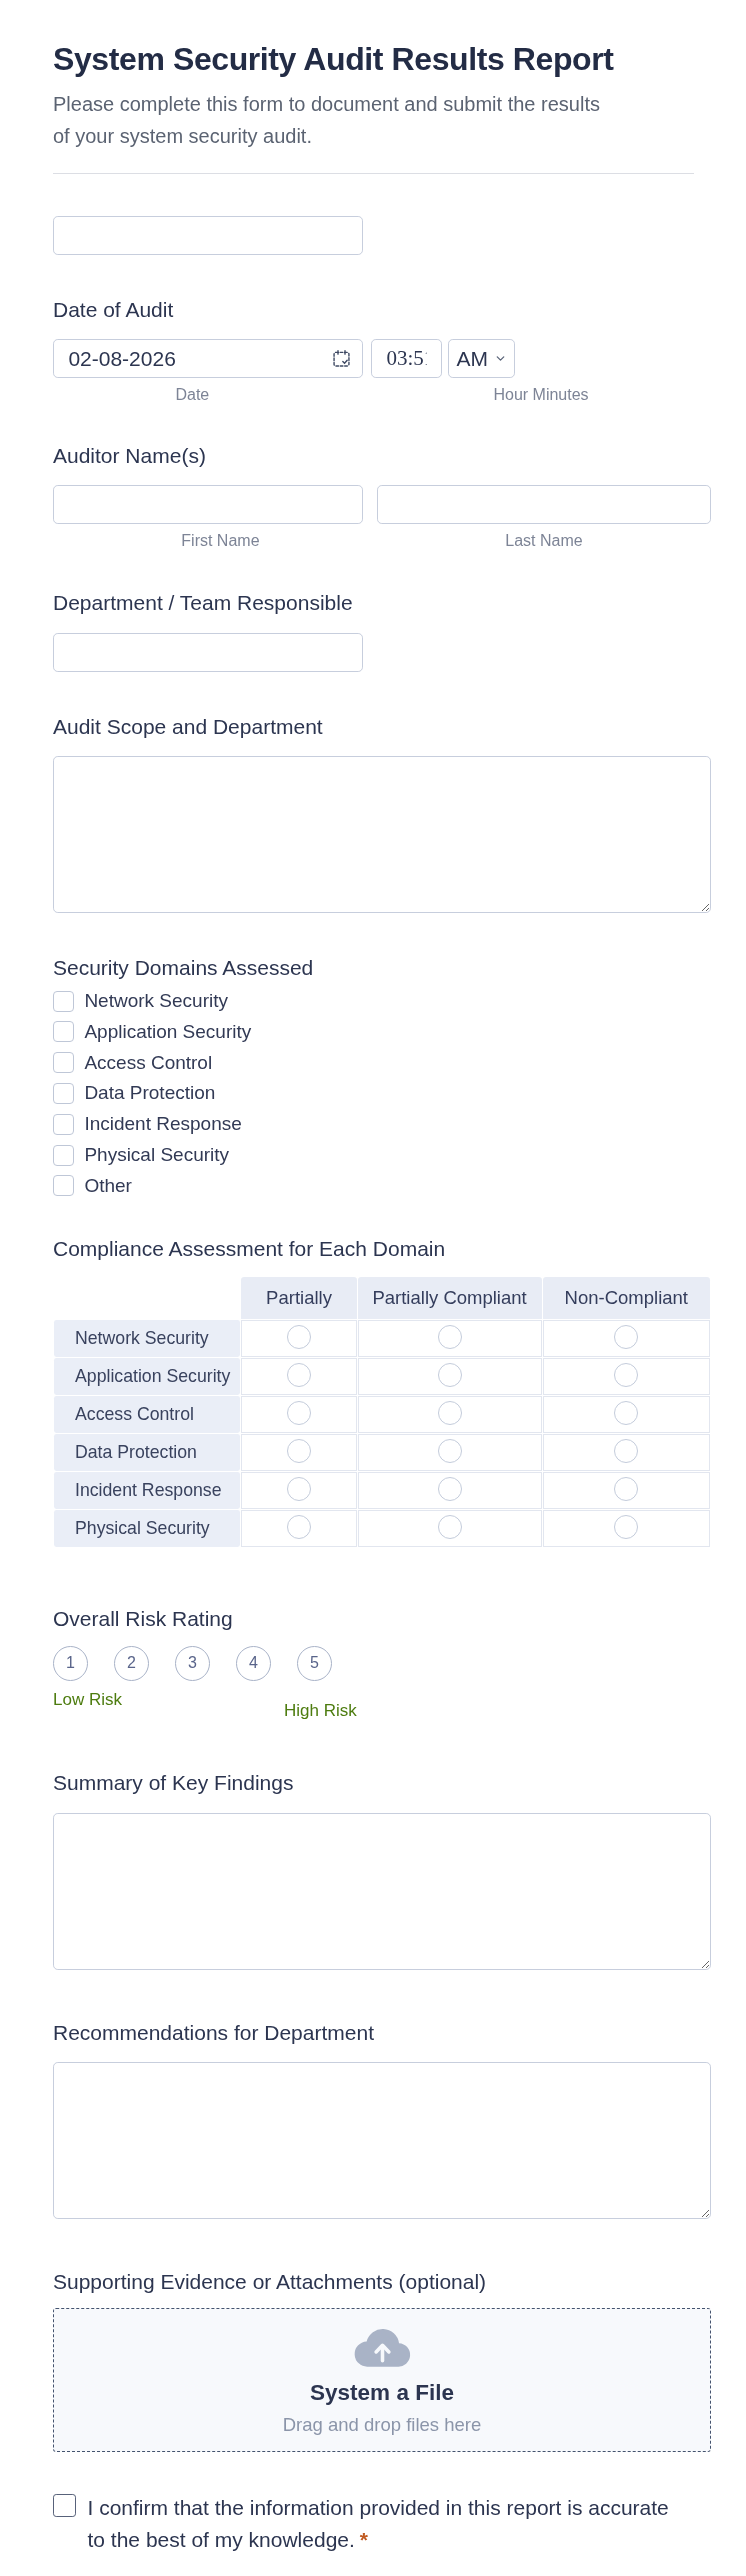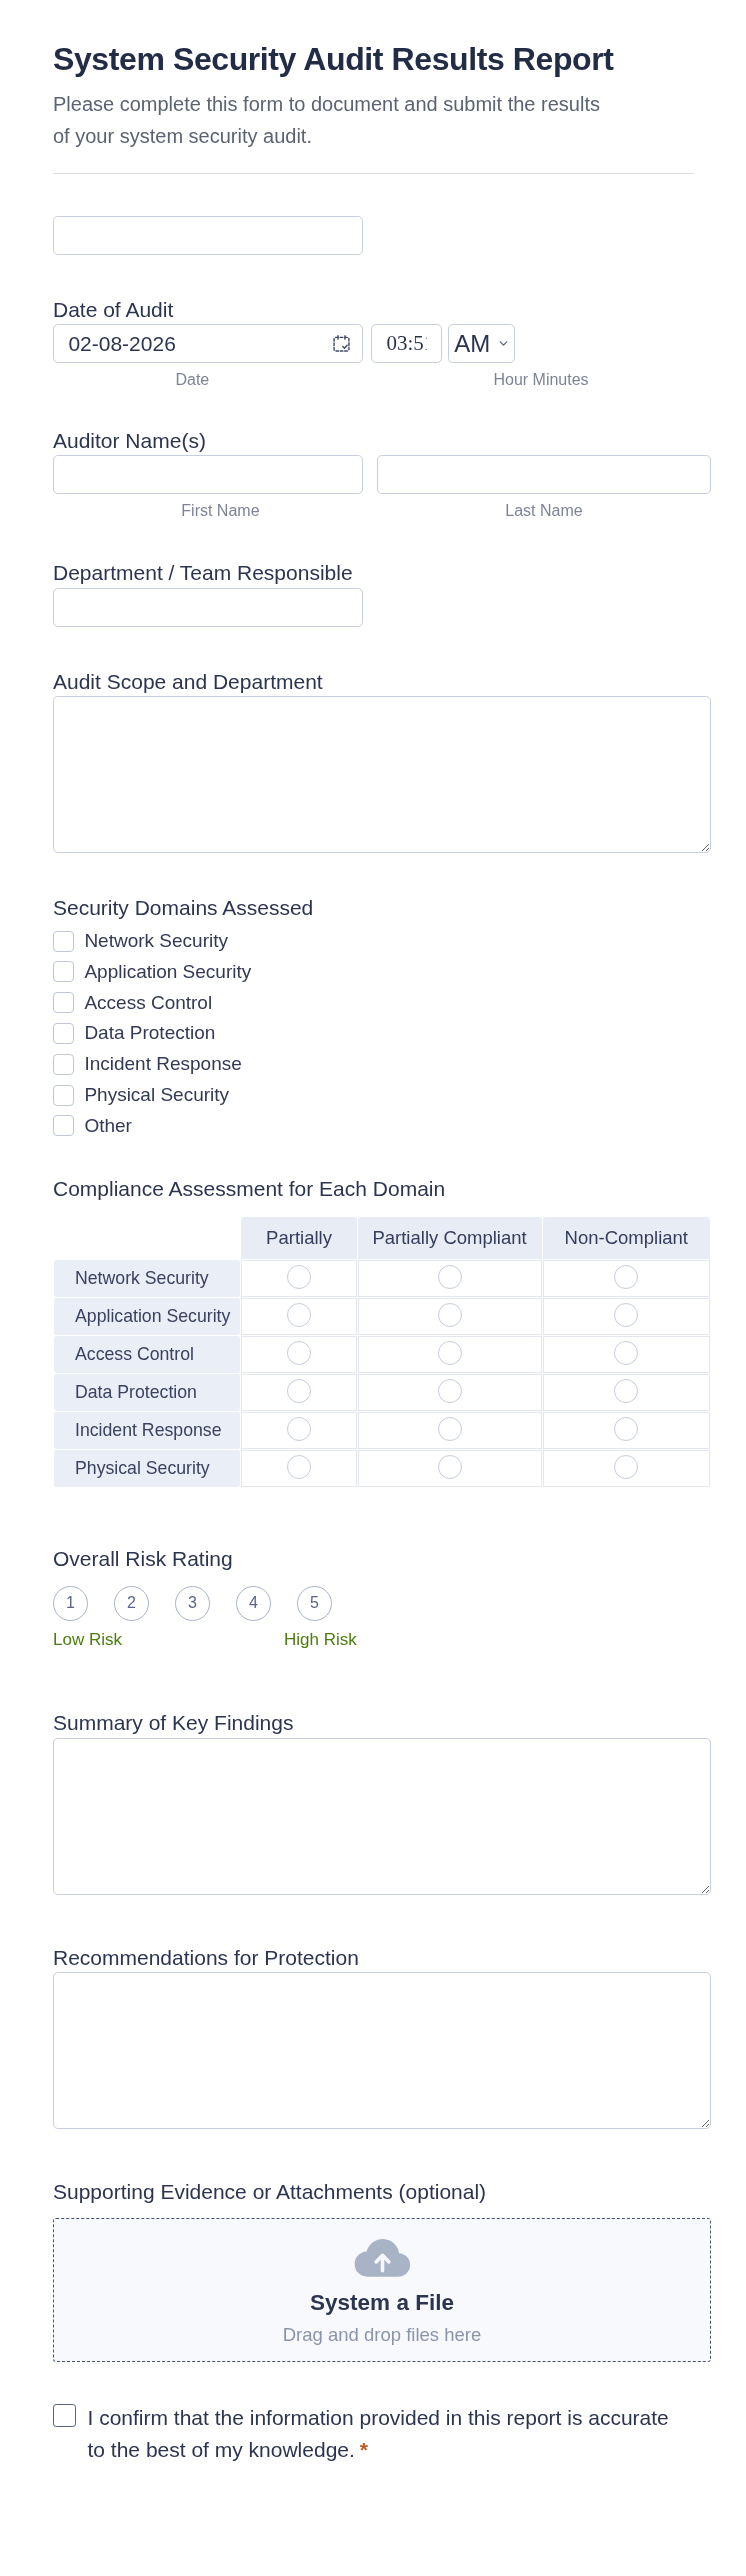--- a/index.html
+++ b/index.html
@@ -7,48 +7,48 @@
   .header{padding:40px 53px 0 53px;background:#fff;}
   .title{font-size:32px;font-weight:700;color:#232c45;letter-spacing:-0.4px;line-height:1.2;}
   .description{margin-top:9.6px;font-size:20px;color:#5b6372;line-height:1.6;max-width:562px;}
   .header-divider{margin-top:21px;border-bottom:0.8px solid #dcdee4;}
   .form-content{padding:0 35px 0 53px;width:658px;}
   .section{margin-top:42px;}
   .field-label{font-size:21px;font-weight:500;color:#2c3550;line-height:1.25;}
   .input{box-sizing:border-box;height:39px;border:0.8px solid #c7cedd;border-radius:4.8px;background:#fff;
          font-family:"Liberation Sans",sans-serif;font-size:21px;color:#2c3550;padding:0 14.4px;outline:none;}
   .input::placeholder{color:#9aa2b5;}
-  .mt10{margin-top:1px;}
+  .mt10{margin-top:16px;}
   .sublabel{font-size:16px;color:#7d8496;margin-top:8px;}
   .row{display:flex;align-items:flex-start;}
   .date-wrap{position:relative;width:310px;}
   .date-input{width:310px;padding-right:45px;}
   .cal-icon{position:absolute;right:11.2px;top:8.8px;width:21px;height:21px;}
   .time-input{width:71px;margin-left:8px;font-family:Liberation Serif, serif;}
   .meridiem{box-sizing:border-box;margin-left:6.4px;width:67px;height:39px;border:0.8px solid #c7cedd;border-radius:4.8px;
-            display:flex;align-items:center;justify-content:center;gap:6.4px;font-size:24px;color:#2c3550;cursor:pointer;background:#fff;}
+            display:flex;align-items:center;justify-content:center;gap:6.4px;font-size:21px;color:#2c3550;cursor:pointer;background:#fff;}
   .sub-row{display:flex;justify-content:center;}
   .textarea{box-sizing:border-box;width:658px;height:157px;border:0.8px solid #c7cedd;border-radius:4.8px;
             font-family:"Liberation Sans",sans-serif;font-size:20px;color:#2c3550;padding:9.6px 13px;resize:vertical;outline:none;}
   .check-row{display:flex;align-items:center;margin-top:8.8px;cursor:pointer;}
   .checkbox{box-sizing:border-box;width:21px;height:21px;border:0.8px solid #bfc7d7;border-radius:4px;background:#fff;flex:0 0 21px;}
   .check-label{margin-left:10.4px;font-size:19px;color:#323a55;}
   
   .ctable{margin-top:14.4px;border-collapse:separate;border-spacing:1.6px;width:658px;}
   .ctable td,.ctable th{box-sizing:border-box;}
   .col-head{background:var(--table-header-bg);border-radius:3.2px 3.2px 0 0;height:42px;font-size:18.5px;font-weight:500;color:#343d5c;text-align:center;vertical-align:middle;}
   .row-head{background:var(--table-label-bg);border-radius:2.4px;height:37px;font-size:17.7px;font-weight:400;color:#39425e;text-align:left;padding-left:21px;vertical-align:middle;}
   .radio-cell{background:#fff;border:0.8px solid #e2e6ef;height:37px;text-align:center;vertical-align:middle;}
   .radio{display:inline-block;box-sizing:border-box;width:24px;height:24px;border-radius:50%;border:0.8px solid #c4ccdb;background:#fff;cursor:pointer;}
   
   .scale-row{display:flex;gap:26px;margin-top:13px;}
   .scale-circle{box-sizing:border-box;width:35px;height:35px;border-radius:50%;border:1.2px solid #a9b3c8;display:flex;
                 align-items:center;justify-content:center;font-size:16px;color:#59648a;cursor:pointer;background:#fff;}
   .scale-labels{position:relative;height:21px;margin-top:9.6px;font-size:17px;color:#4d7c0f;}
-  .scale-high{position:absolute;left:231px;top:0;}
+  .scale-high{position:absolute;left:231px;top:11px;}
   
   .upload-box{box-sizing:border-box;margin-top:13px;width:658px;height:144px;border:1.6px dashed #44536e;border-radius:3.2px;
               background:#f7f9fc;display:flex;flex-direction:column;align-items:center;justify-content:center;cursor:pointer;}
   .upload-title{font-size:22.5px;font-weight:700;color:#2c3550;margin-top:11.2px;}
   .upload-hint{font-size:18.5px;color:#8b95a9;margin-top:8px;}
   
   .confirm-row{display:flex;align-items:flex-start;margin-top:40px;}
   .confirm-box{box-sizing:border-box;width:22.5px;height:22.5px;border:1.2px solid #58627a;border-radius:3.2px;background:#fff;flex:0 0 22.5px;margin-top:2.4px;cursor:pointer;}
   .confirm-text{margin-left:12px;font-size:21px;color:#2c3550;line-height:1.5;max-width:598px;}
   .req-mark{color:var(--required-mark);font-weight:700;margin-left:4.8px;}
@@ -222,21 +222,21 @@
       <span class="scale-high">High Risk</span>
     </div>
   </div>
 
   <div class="section" style="margin-top:59px;">
     <div class="field-label">Summary of Key Findings</div>
     <textarea class="textarea mt10" style=""></textarea>
   </div>
 
   <div class="section" style="margin-top:47px;">
-    <div class="field-label">Recommendations for Protection</div>
+    <div class="field-label">Recommendations for Department</div>
     <textarea class="textarea mt10" style=""></textarea>
   </div>
 
   <div class="section" style="margin-top:47px;">
     <div class="field-label">Supporting Evidence or Attachments (optional)</div>
     <div class="upload-box">
       <svg width="63" height="45" viewBox="0 0 26 19">
         <path d="M6.8 18a5.3 5.3 0 0 1-.5-10.6A7 7 0 0 1 20 8.1 4.9 4.9 0 0 1 19.4 18H6.8z" fill="#a9b3c6"></path>
         <g stroke="#f7f9fc" stroke-width="1.5" fill="none" stroke-linecap="round" stroke-linejoin="round">
           <path d="M13 15.5V9.5"></path>

